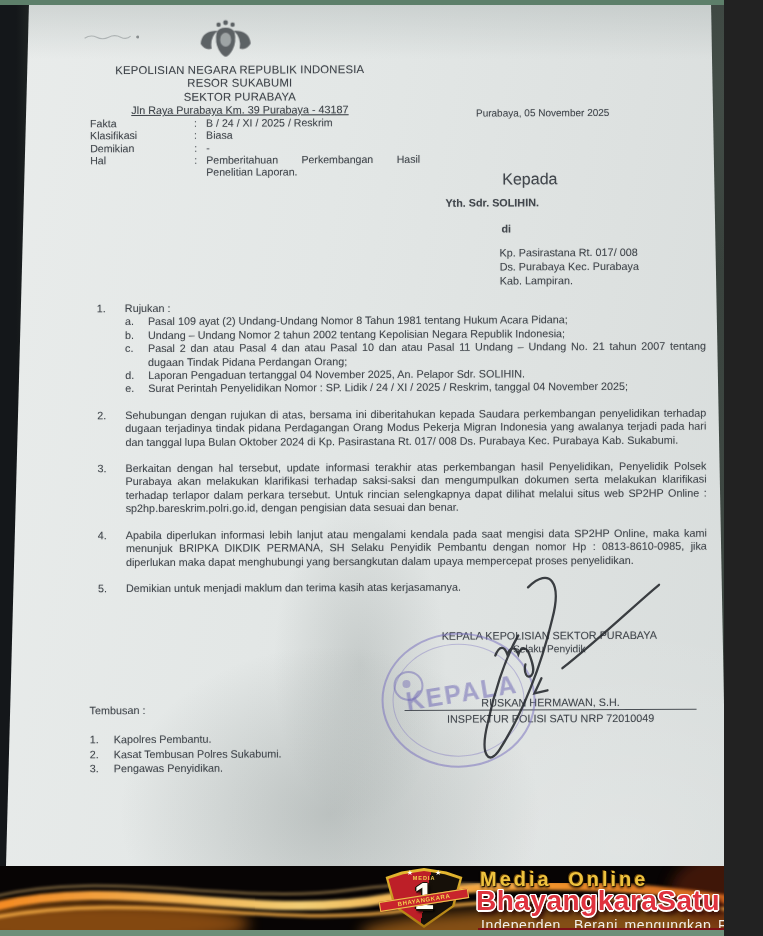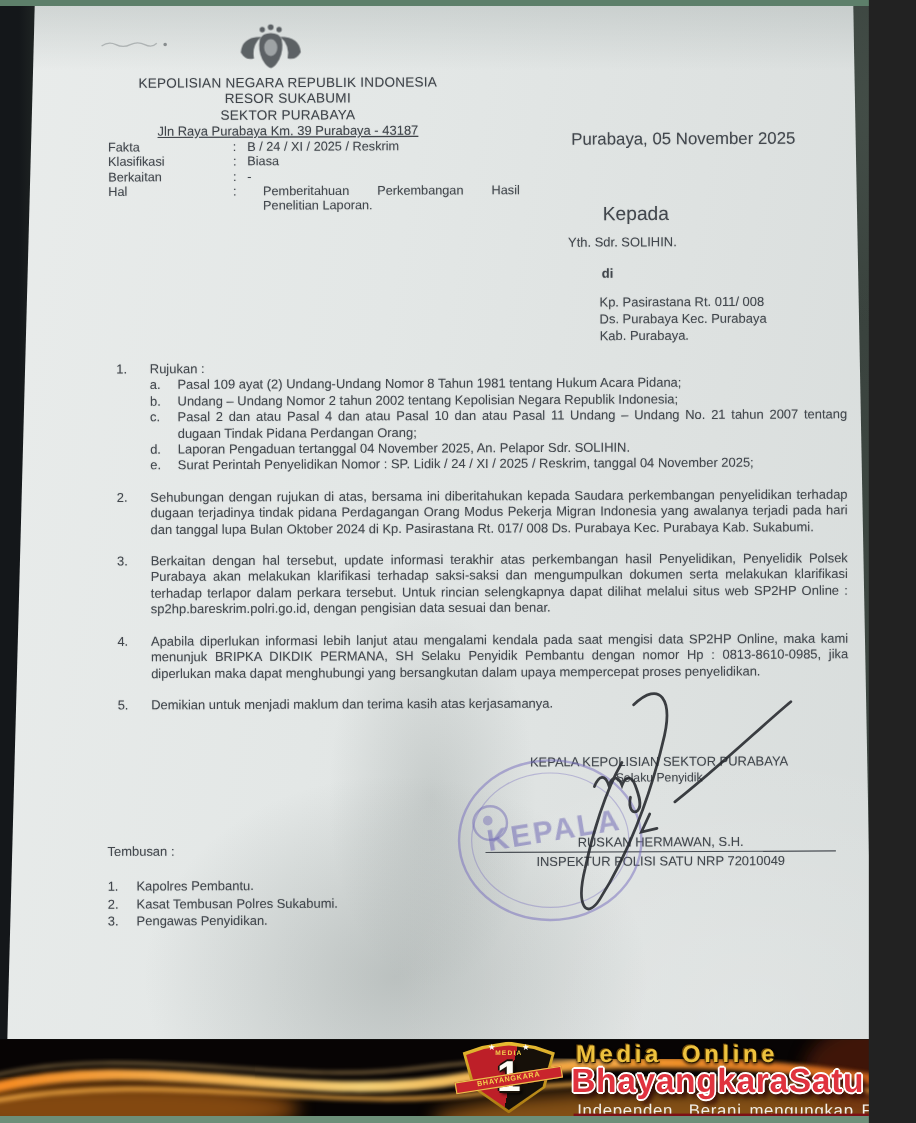--- a/index.html
+++ b/index.html
@@ -29,25 +29,25 @@
   .content{position:absolute;inset:0;transform:rotate(-0.25deg);transform-origin:50% 40%;}
   .t{position:absolute;color:#42474d;text-shadow:0 0 1px rgba(66,71,77,.28);}
 
   
   .emblem{position:absolute;left:196px;top:15px;width:62px;height:44px;filter:blur(.4px);opacity:.88;}
   .lh-block{left:55px;top:59px;width:372px;text-align:center;font-size:11.3px;line-height:13.4px;letter-spacing:.2px;color:#3f444a;}
   .lh-addr{left:55px;top:99px;width:372px;text-align:center;font-size:10.8px;text-decoration:underline;color:#3f444a;}
 
   .meta{left:91px;top:112px;width:330px;font-size:10.6px;line-height:12.3px;}
   .meta-row{display:grid;grid-template-columns:104px 12px 1fr;}
-  .meta-val-hal{width:214px;text-align:justify;margin-left:13px;}
-
-  .dateline{left:477px;top:104px;font-size:14px;}
+  .meta-val-hal{width:214px;text-align:justify;}
+
+  .dateline{left:477px;top:104px;font-size:10px;}
   .kepada{left:503px;top:167px;font-size:16px;}
-  .yth{left:474px;top:193px;font-size:10.8px;}
+  .yth{left:446px;top:193px;font-size:10.8px;font-weight:bold;}
   .di{left:502px;top:219px;font-size:10.8px;font-weight:bold;}
   .raddr{left:500px;top:242px;font-size:10.8px;line-height:14px;}
 
   
   .body{left:97px;top:297px;width:609px;font-size:10.8px;line-height:13.4px;}
   .item{display:grid;grid-template-columns:28px 1fr;margin-bottom:13px;}
   .item .txt{text-align:justify;}
   .refs{display:grid;grid-template-columns:23px 1fr;}
   .refs .rt{text-align:justify;}
 
@@ -128,39 +128,39 @@
           <span>Fakta</span>
           <span>:</span>
           <span>B / 24 / XI / 2025 / Reskrim</span>
         </div>
         <div class="meta-row">
           <span>Klasifikasi</span>
           <span>:</span>
           <span>Biasa</span>
         </div>
         <div class="meta-row">
-          <span>Berkaitan</span>
+          <span>Demikian</span>
           <span>:</span>
           <span>-</span>
         </div>
         <div class="meta-row">
           <span>Hal</span>
           <span>:</span>
           <span class="meta-val-hal">Pemberitahuan Perkembangan Hasil Penelitian Laporan.</span>
         </div>
       </div>
 
       <div class="t dateline">Purabaya, 05 November 2025</div>
       <div class="t kepada">Kepada</div>
       <div class="t yth">Yth. Sdr. SOLIHIN.</div>
       <div class="t di">di</div>
       <div class="t raddr">
-        <div>Kp. Pasirastana Rt. 011/ 008</div>
+        <div>Kp. Pasirastana Rt. 017/ 008</div>
         <div>Ds. Purabaya Kec. Purabaya</div>
-        <div>Kab. Purabaya.</div>
+        <div>Kab. Lampiran.</div>
       </div>
 
       <div class="t body">
         <div class="item">
           <span>1.</span>
           <div>
             <div>Rujukan :</div>
             <div class="refs">
               <span>a.</span>
               <span class="rt">Pasal 109 ayat (2) Undang-Undang Nomor 8 Tahun 1981 tentang Hukum Acara Pidana;</span>

